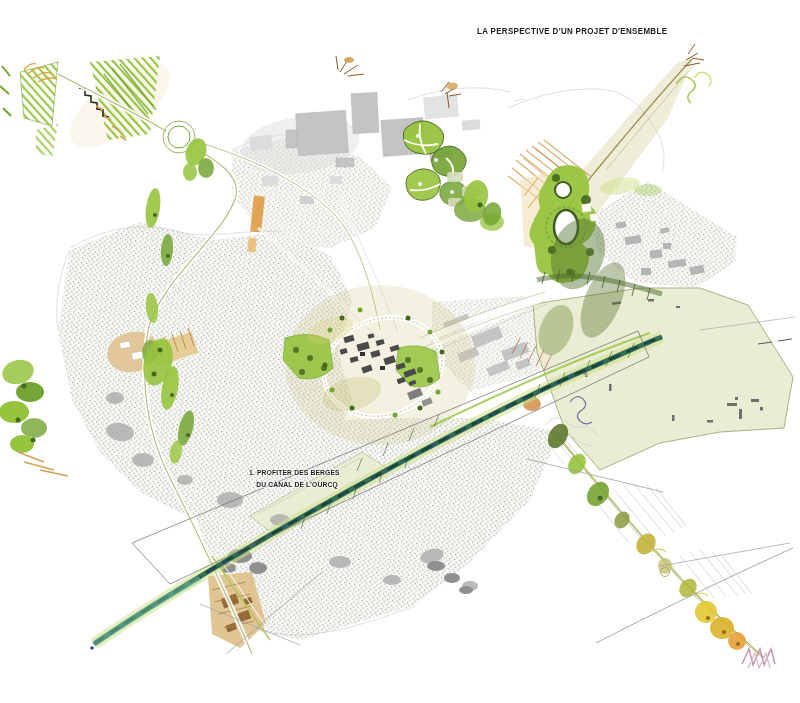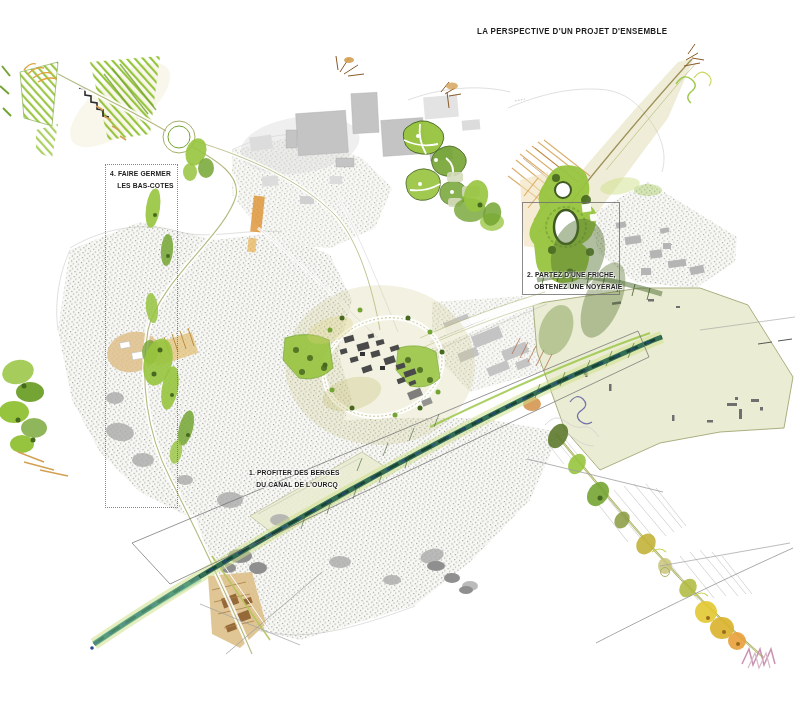--- a/index.html
+++ b/index.html
@@ -553,32 +553,20 @@
     <path class="sPen" stroke-width=".6" d="M700,330 L795,317"></path>
     <path d="M758,344 l14,-2 m6,-1 l14,-2" stroke="#555" stroke-width="1" fill="none"></path>
   </g>
 
   <polygon points="132,543 638,331 649,357 170,584" fill="none" stroke="var(--mc-boxStroke)" stroke-width=".8" opacity=".9"></polygon>
 </svg>
 
 <div id="title">LA PERSPECTIVE D'UN PROJET D'ENSEMBLE</div>
 
 
-<div id="box4" class="abox">
-  <div id="lab4" class="note">
-    <span>4. FAIRE GERMER</span>
-    <span class="ind">LES BAS-COTES</span>
-  </div>
-</div>
-
-<div id="box2" class="abox">
-  <div id="lab2" class="note">
-    <span>2. PARTEZ D'UNE FRICHE,</span>
-    <span class="ind">OBTENEZ UNE NOYERAIE</span>
-  </div>
-</div>
+
 
 <div id="lab1" class="note">
   <span>1. PROFITER DES BERGES</span>
   <span class="ind">DU CANAL DE L'OURCQ</span>
 </div>
 
 </div>
 
 </body></html>

